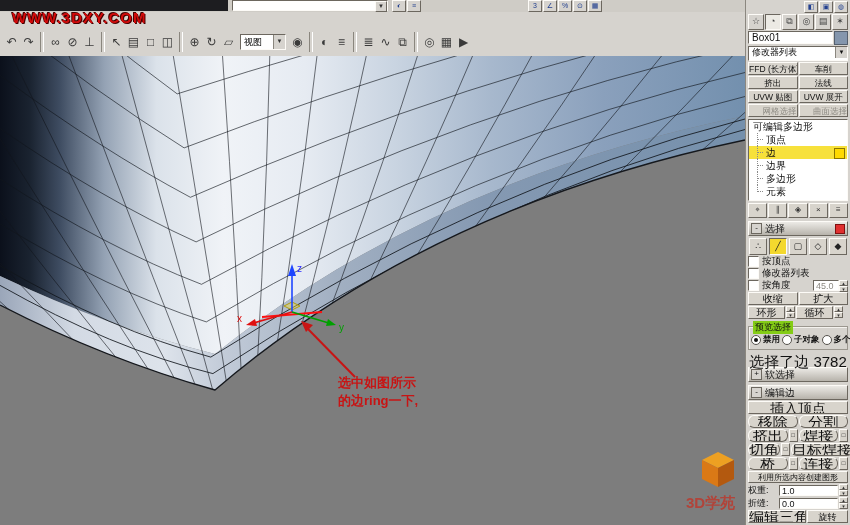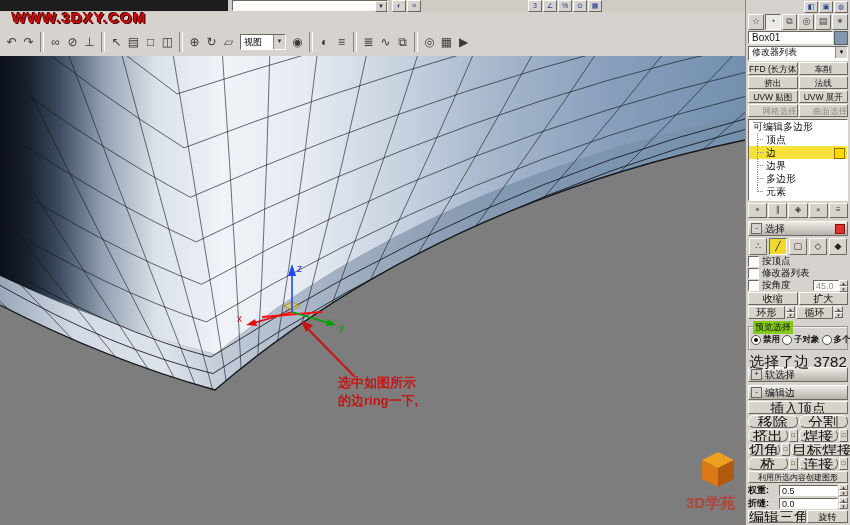--- a/index.html
+++ b/index.html
@@ -74,21 +74,21 @@
   .radios{display:flex;align-items:center;gap:2px;font-size:8.5px;white-space:nowrap;font-weight:bold;}
   .radio{width:8px;height:8px;border-radius:50%;background:#fff;border:1px solid #55524c;flex:none;position:relative;}
   .radio.sel::after{content:'';position:absolute;left:2px;top:2px;width:4px;height:4px;border-radius:50%;background:#111;}
   #sel-status{text-align:center;font-size:15px;margin-top:3px;height:11px;}
   .eb{flex:1;font-size:15px;border-radius:6px;}
   .egroup{display:flex;flex:1;gap:1px;}
   .sq{width:9px;height:13px;background:#d8d4cc;border:1px solid;border-color:#fdfbf7 #6c675f #6c675f #fdfbf7;font-size:6px;line-height:11px;text-align:center;box-sizing:border-box;}
   .fullbtn{margin-top:1px;font-size:14px;}
   #create-shape{font-size:8px;height:12px;line-height:11px;margin-top:1px;}
   .valrow{display:flex;align-items:center;gap:1px;margin-top:1px;height:12px;}
-  .vlabel{width:30px;font-size:9px;font-weight:bold;}
+  .vlabel{width:30px;font-size:9px;}
   .vfield{flex:1;}
 </style>
 </head>
 <body>
 
 <div id="screen">
 
   <div id="topbar">
     <div id="tb-dark"></div>
     <div id="selset">
@@ -417,21 +417,21 @@
           <div class="egroup">
             <div class="btn eb">连接</div>
             <div class="sq">□</div>
           </div>
         </div>
       </div>
     <div class="btn" id="create-shape">利用所选内容创建图形</div>
 
     <div class="valrow">
       <span class="vlabel">权重:</span>
-      <span class="numfield vfield">0.5</span>
+      <span class="numfield vfield">1.0</span>
       <span class="spin">
           <i>▴</i>
           <i>▾</i>
         </span>
     </div>
     <div class="valrow">
       <span class="vlabel">折缝:</span>
       <span class="numfield vfield">0.0</span>
       <span class="spin">
           <i>▴</i>

